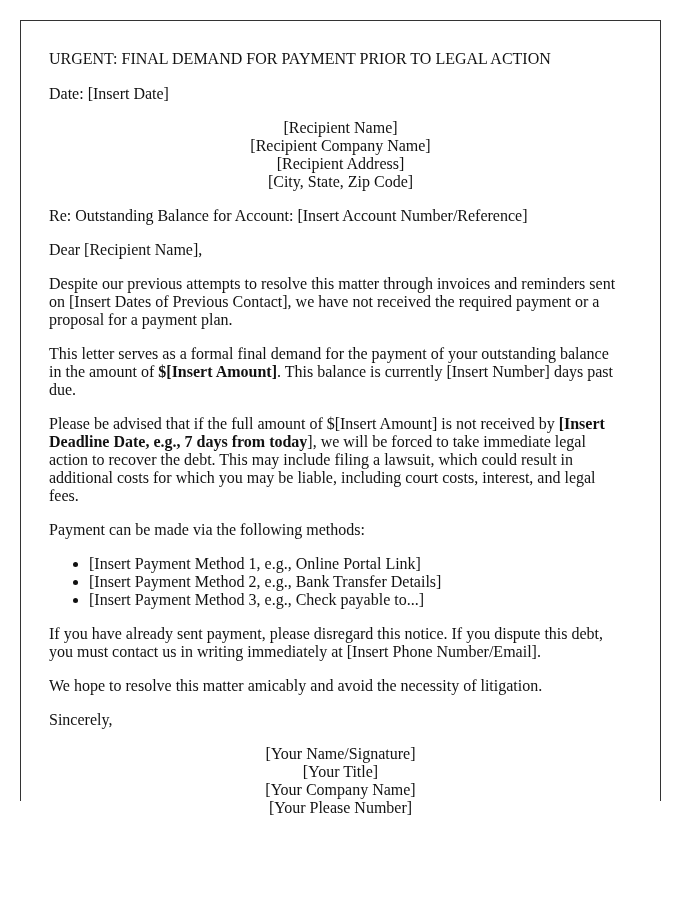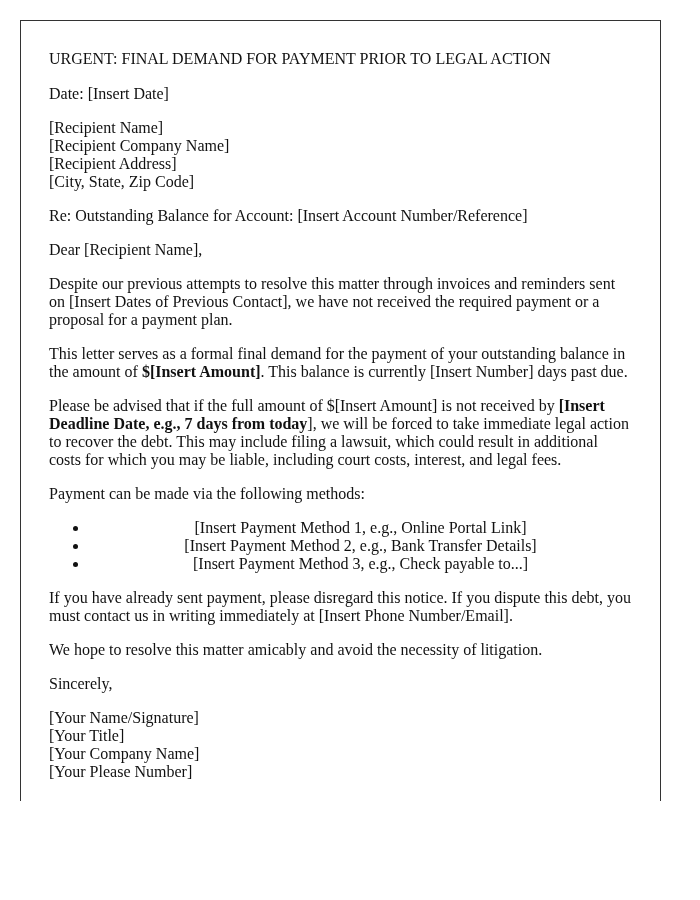--- a/index.html
+++ b/index.html
@@ -29,32 +29,32 @@
       font-size: 16px;
       line-height: 18px;
     }
     .title {
       font-weight: normal;
       font-size: 16px;
       margin: 2px 0 16px 0;
       line-height: 20px;
     }
     p {
-      margin: 0 0 16px 0;
+      margin: 0 16px 16px 0;
     }
     .block {
       margin: 0 0 16px 0;
     }
     .block div {
       line-height: 18px;
+      text-align: center;
     }
     ul {
       margin: 6px 0 16px 0;
       padding-left: 40px;
-      text-align: center;
     }
     ul li {
       line-height: 18px;
     }
     b { font-weight: bold; }
   </style>
 </head>
 <body>
 
 <div class="letter">

